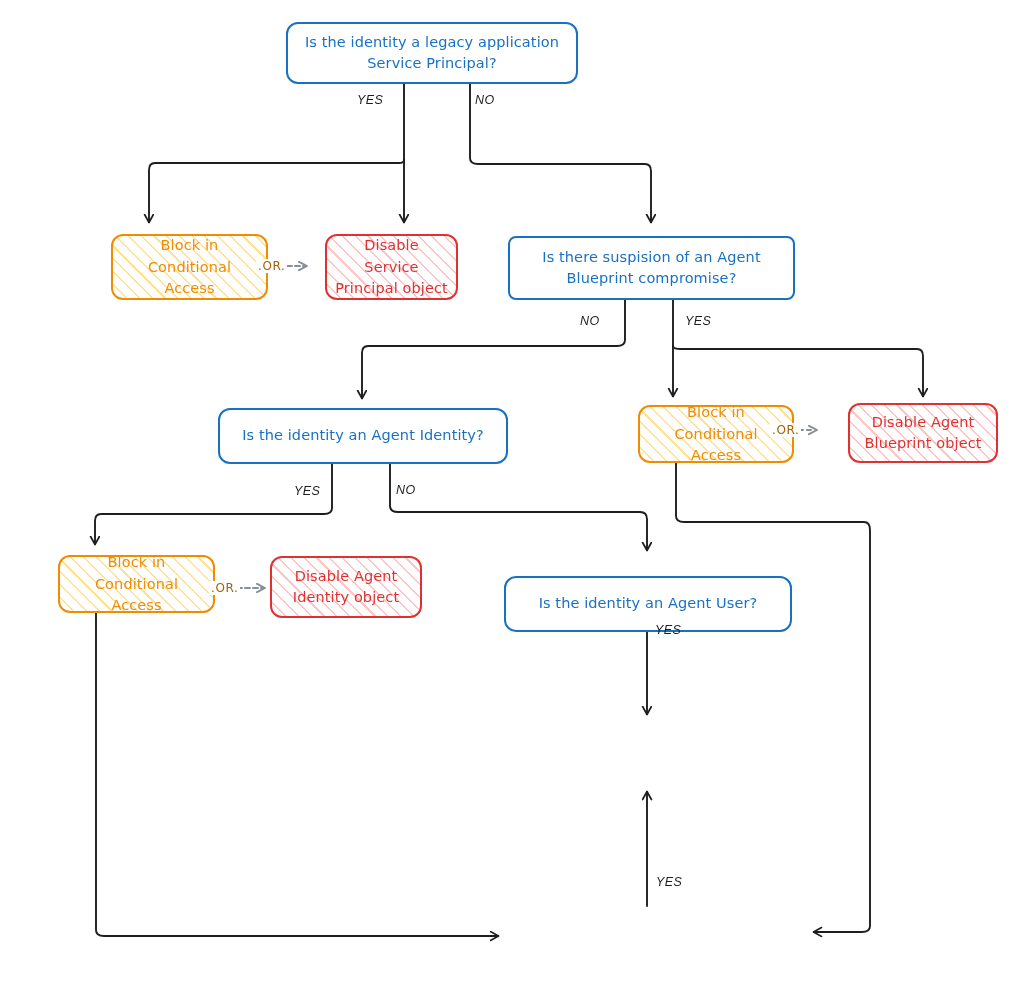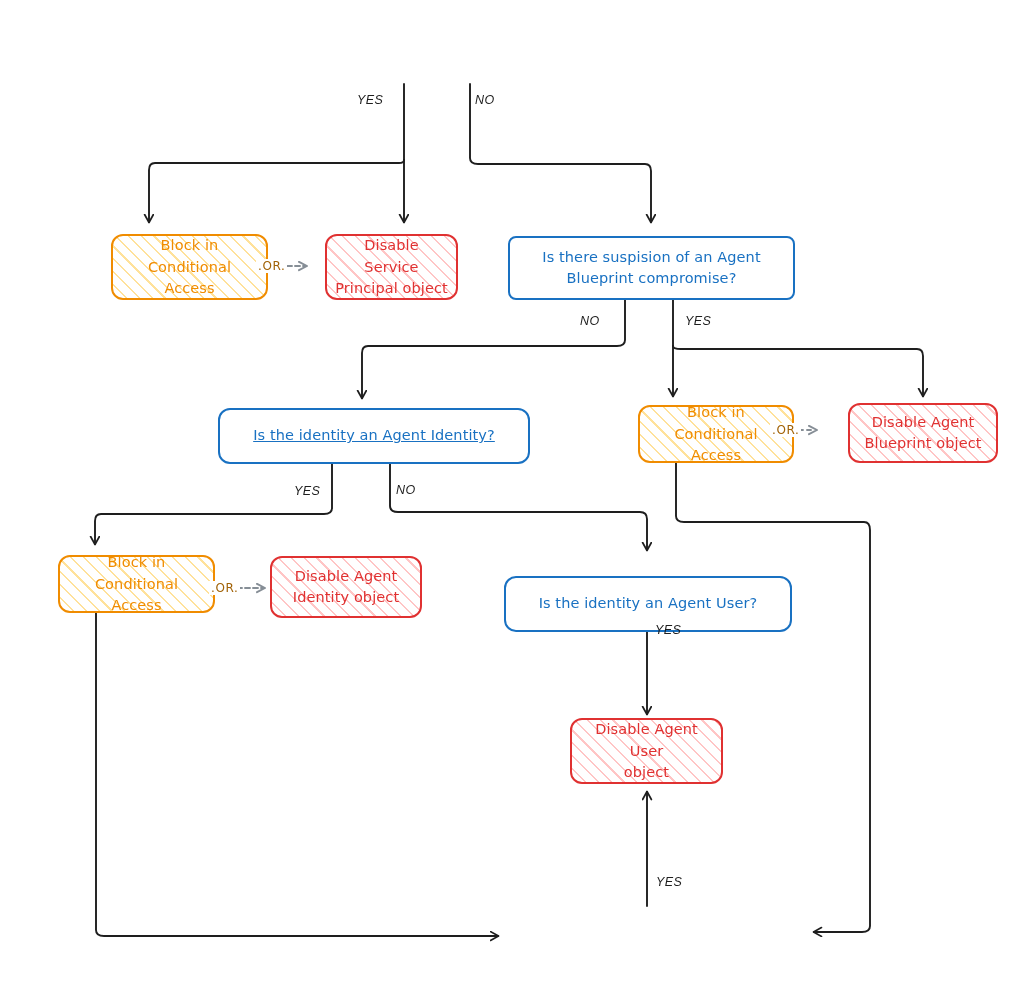--- a/index.html
+++ b/index.html
@@ -92,37 +92,41 @@
       <path d="M255,266 L306,266" marker-end="url(#ahg)" stroke-dasharray="3 5"></path>
 
       <path d="M810,430 L762,430" marker-end="url(#ahg)" stroke-dasharray="3 5"></path>
       <path d="M768,430 L816,430" marker-end="url(#ahg)" stroke-dasharray="3 5"></path>
 
       <path d="M258,588 L199,588" marker-end="url(#ahg)" stroke-dasharray="3 5"></path>
       <path d="M205,588 L264,588" marker-end="url(#ahg)" stroke-dasharray="3 5"></path>
     </g>
   </svg>
 
+  <div class="node decision" style="left:286px;top:22px;width:292px;height:62px;">
+    <span class="lbl">Is the identity a legacy application
+Service Principal?</span>
+  </div>
 
   <div class="node action-block" style="left:71px;top:234px;width:157px;height:66px;">
     <span class="lbl">Block in Conditional
 Access</span>
   </div>
 
   <div class="node action-disable" style="left:325px;top:234px;width:133px;height:66px;">
     <span class="lbl">Disable Service
 Principal object</span>
   </div>
 
   <div class="node decision" style="left:508px;top:236px;width:287px;height:64px;border-radius:8px;">
     <span class="lbl">Is there suspision of an Agent
 Blueprint compromise?</span>
   </div>
 
-  <div class="node decision" style="left:218px;top:408px;width:312px;height:56px;text-decoration:underline;">
+  <div class="node decision" style="left:218px;top:408px;width:290px;height:56px;">
     <span class="lbl">Is the identity an Agent Identity?</span>
   </div>
 
   <div class="node action-block" style="left:598px;top:405px;width:156px;height:58px;">
     <span class="lbl">Block in Conditional
 Access</span>
   </div>
 
   <div class="node action-disable" style="left:848px;top:403px;width:150px;height:60px;">
     <span class="lbl">Disable Agent
@@ -136,24 +140,20 @@
 
   <div class="node action-disable" style="left:270px;top:556px;width:152px;height:62px;">
     <span class="lbl">Disable Agent
 Identity object</span>
   </div>
 
   <div class="node decision" style="left:504px;top:560px;width:288px;height:56px;margin-top:16px;">
     <span class="lbl">Is the identity an Agent User?</span>
   </div>
 
-  <div class="node action-disable" style="left:570px;top:718px;width:153px;height:66px;">
-    <span class="lbl">Disable Agent User
-object</span>
-  </div>
 
 
   <div class="elabel" style="left:357px;top:93px;">YES</div>
   <div class="elabel" style="left:475px;top:93px;">NO</div>
 
   <div class="elabel" style="left:580px;top:314px;">NO</div>
   <div class="elabel" style="left:685px;top:314px;">YES</div>
 
   <div class="elabel" style="left:294px;top:484px;">YES</div>
   <div class="elabel" style="left:396px;top:483px;">NO</div>

